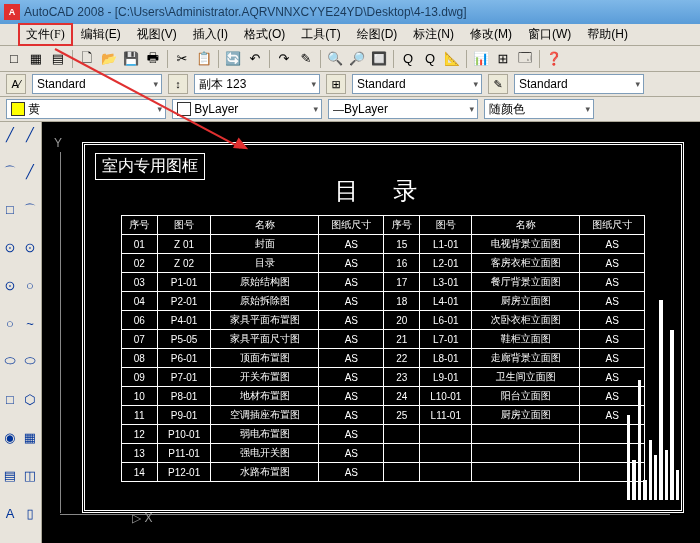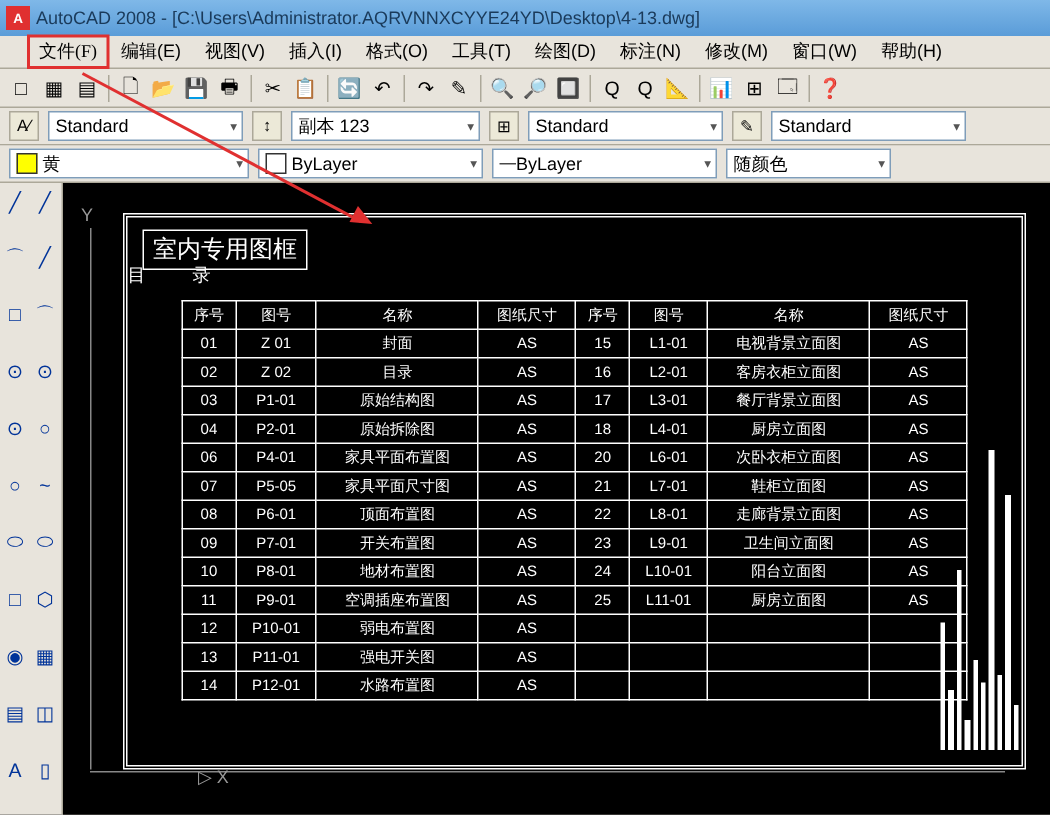--- a/index.html
+++ b/index.html
@@ -18,21 +18,21 @@
 .swatch { width: 14px; height: 14px; border: 1px solid #333; }
 .swatch.yellow { background: #ffff00; }
 .swatch.white { background: #fff; }
 .mini-btn { width: 20px; height: 20px; border: 1px solid #aca899; background: #ece9d8; display: flex; align-items: center; justify-content: center; font-size: 11px; }
 .main { position: absolute; top: 122px; left: 0; right: 0; bottom: 0; display: flex; }
 .left-tools { width: 42px; background: #e8e4dc; display: flex; flex-wrap: wrap; gap: 0; padding: 2px 0; border-right: 1px solid #aca899;}
 .lt-btn { width: 20px; height: 20px; display: flex; align-items: center; justify-content: center; font-size: 13px; color: #003399; }
 .canvas { flex: 1; background: #000; position: relative; overflow: hidden; }
 .dwg-frame { position: absolute; left: 40px; top: 20px; right: 16px; bottom: 30px; border: 3px double #fff; }
 .dwg-tag { position: absolute; left: 10px; top: 8px; border: 1px solid #fff; color: #fff; font-size: 16px; padding: 2px 6px; }
-.dwg-title { color: #fff; text-align: left; font-size: 12px; letter-spacing: 14px; margin-top: 30px; margin-bottom: 8px; }
+.dwg-title { color: #fff; text-align: center; font-size: 24px; letter-spacing: 14px; margin-top: 30px; margin-bottom: 8px; }
 .dwg-table { margin: 0 auto; border-collapse: collapse; width: 88%; }
 .dwg-table th, .dwg-table td { border: 1px solid #fff; color: #fff; font-size: 10px; text-align: center; padding: 2px 2px; height: 15px; }
 .dwg-table th { font-weight: normal; height: 18px; }
 .bars { position: absolute; right: 2px; top: 70px; bottom: 10px; width: 52px; display: flex; align-items: flex-end; gap: 2px; }
 .bars div { background: #fff; width: 5px; }
 .axis-y { position: absolute; left: 18px; top: 30px; bottom: 30px; width: 1px; background: #888; }
 .axis-x { position: absolute; left: 18px; bottom: 28px; right: 30px; height: 1px; background: #888; }
 .axis-label { position: absolute; color: #999; font-size: 12px; }
 .arrow-line { position: absolute; border-top: 2px solid #e03030; transform-origin: left center; z-index: 50; }
 .arrow-head { position: absolute; width: 0; height: 0; border-left: 14px solid #e03030; border-top: 6px solid transparent; border-bottom: 6px solid transparent; z-index: 51; }

